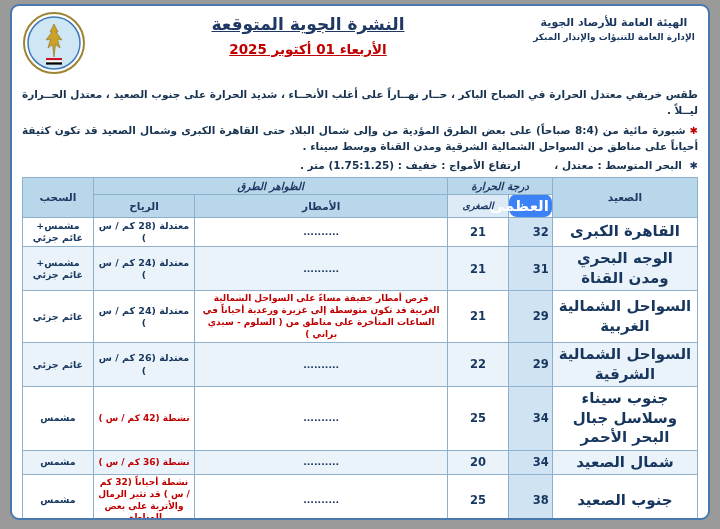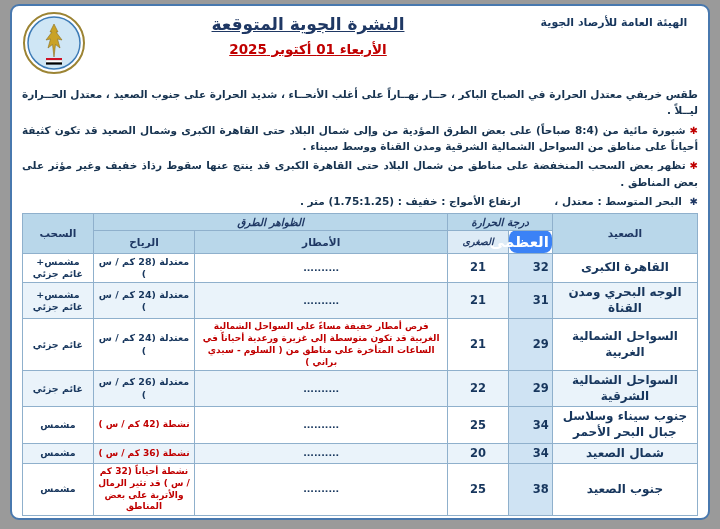--- a/index.html
+++ b/index.html
@@ -31,57 +31,57 @@
   .sea-gap { margin-right:30px; }
 
   
   table { width:100%; border-collapse:collapse; table-layout:fixed; margin-top:3px; }
   th, td { border:1px solid #8fb0cc; text-align:center; vertical-align:middle; padding:2px 3px; }
   thead th { background:#b9d7ea; color:#1f3864; font-weight:bold; font-size:10.5px; }
   thead th.group { font-style:italic; }
   thead th.tmax-h { background:#3b82f6; color:#ffffff; font-size:15px;border-radius:8px; }
   thead th.tmin-h { background:#ddebf6; font-size:9.5px; font-style:italic; }
   td { font-weight:bold; color:#17365d; font-size:10px; line-height:1.3; }
-  td.region-cell { font-size:12px; }
+  td.region-cell { font-size:15px; }
   td.tmax-cell { background:#cfe3f3 !important; font-size:11.5px;text-align:right; }
   td.tmin-cell { font-size:11.5px; }
   td.rain-cell, td.wind-cell, td.clouds-cell { font-size:9.5px; }
   td.red { color:#c00000; font-size:9px; }
   tr.row-odd td { background:#ffffff; }
   tr.row-even td { background:#eaf3fa; }
 </style>
 </head>
 <body>
 
 <div class="page">
 
   <div class="doc-header">
     <div class="org-block">
       <div class="org-line1">الهيئة العامة للأرصاد الجوية</div>
+      <div class="org-line2">الإدارة العامة للتنبؤات والإنذار المبكر</div>
     </div>
     <div class="title-block">
       <div class="doc-title">النشرة الجوية المتوقعة</div>
       <div class="doc-date">الأربعاء 01 أكتوبر 2025</div>
     </div>
     <div class="logo">
       <svg viewBox="0 0 64 64" width="64" height="64">
         <circle cx="32" cy="32" r="30" fill="#ffffff" stroke="#9c8434" stroke-width="2"></circle>
         <circle cx="32" cy="32" r="26" fill="#cfe6f5" stroke="#3e7cb7" stroke-width="1.5"></circle>
         <path d="M32 13 L36 21 L34 21 L40 29 L35.5 28 L38 37 L33.5 33.5 L32 46 L30.5 33.5 L26 37 L28.5 28 L24 29 L30 21 L28 21 Z" fill="#c9a227" stroke="#8a6d1d" stroke-width="0.6"></path>
         <rect x="24" y="47" width="16" height="2.2" fill="#ce1126"></rect>
         <rect x="24" y="49.2" width="16" height="2.2" fill="#ffffff" stroke="#bbbbbb" stroke-width="0.3"></rect>
         <rect x="24" y="51.4" width="16" height="2.2" fill="#000000"></rect>
       </svg>
     </div>
   </div>
 
   <div class="bulletins">
       <p class="bulletin"><span>طقس خريفي معتدل الحرارة في الصباح الباكر ، حــار نهــاراً على أغلب الأنحــاء ، شديد الحرارة على جنوب الصعيد ، معتدل الحــرارة ليــلاً .</span></p>
       <p class="bulletin"><span class="star">✱</span><span>شبورة مائية من (8:4 صباحاً) على بعض الطرق المؤدية من وإلى شمال البلاد حتى القاهرة الكبرى وشمال الصعيد قد تكون كثيفة أحياناً على مناطق من السواحل الشمالية الشرقية ومدن القناة ووسط سيناء .</span></p>
-      <p class="bulletin"><span class="star">✱</span><span>تظهر بعض السحب المنخفضة على مناطق من شمال البلاد حتى القاهرة الكبرى قد ينتج عنها سقوط رذاذ خفيف وغير مؤثر على بعض المناطق .</span></p>
     </div>
 
   <p class="bulletin">
     <span class="sea-bullet">✱</span>
     <span>البحر المتوسط : معتدل ،</span>
     <span class="sea-gap">ارتفاع الأمواج : خفيف : (1.75:1.25) متر .</span>
   </p>
 
   <table>
     <colgroup>

